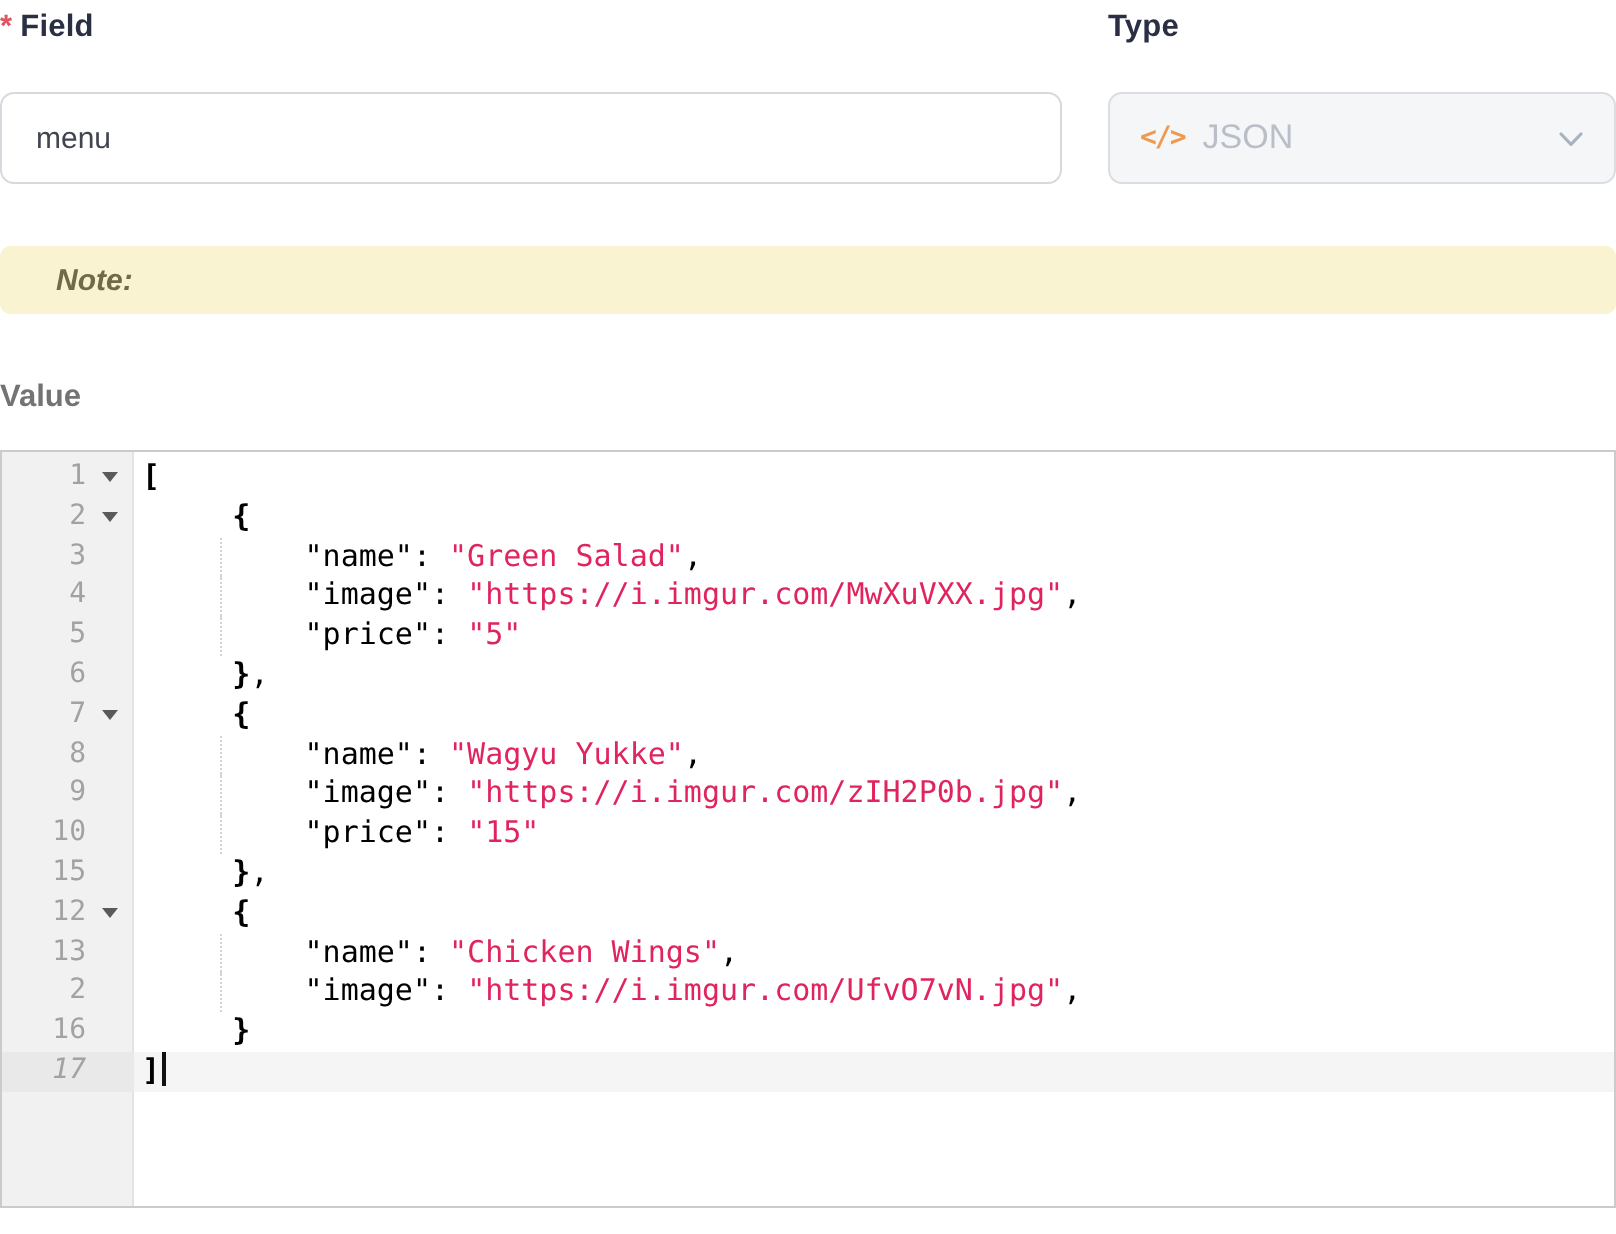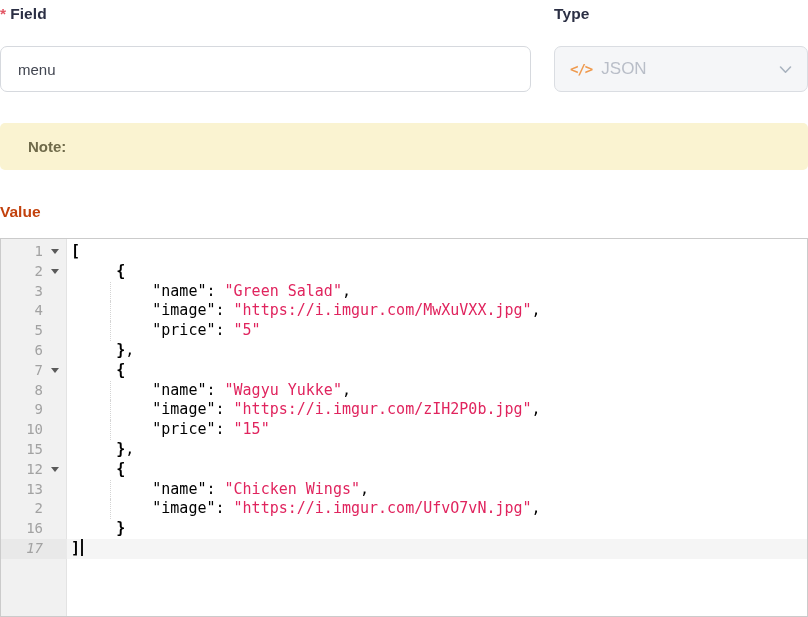--- a/index.html
+++ b/index.html
@@ -45,32 +45,32 @@
   .code-icon {
     font-family: "DejaVu Sans Mono", monospace;
     font-weight: 700; font-size: 14px; color: #ef9a4e;
     letter-spacing: -1px; margin-right: 9px;
   }
   .select-value { font-size: 17px; color: #b9bec8; flex: 1; }
   .chevron { flex: none; display: block; }
 
   
   .note {
-    margin-top: 31px; height: 47px;
+    margin-top: 31px; height: 34px;
     background: #faf3d1; border-radius: 5px;
     display: flex; align-items: center;
     padding: 0 28px;
-    font-size: 15px; color: #6f6a4a;
+    font-size: 15px; color: #6f6a4a; font-style: italic;
   }
   .note b { font-weight: 700; margin-right: 5px; }
 
   
   .value-label {
     margin-top: 33px; font-size: 15.5px; font-weight: 600;
-    color: #c2410c; line-height: 18px;
+    color: #737373; line-height: 18px;
   }
   .editor {
     position: relative;
     margin-top: 17px;
     width: 808px; height: 379px;
     border: 1px solid #cbcbcb;
     background: #fff;
     overflow: hidden;
     cursor: text;
   }

